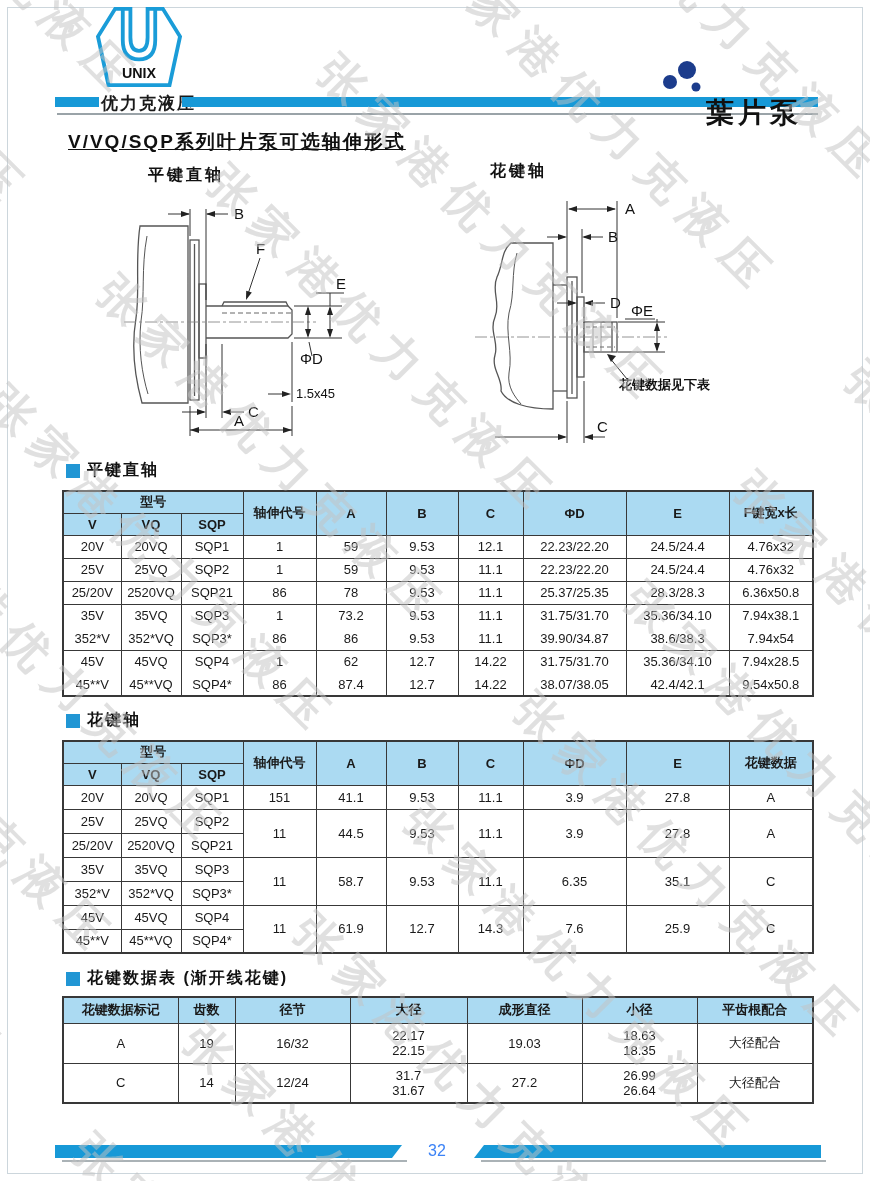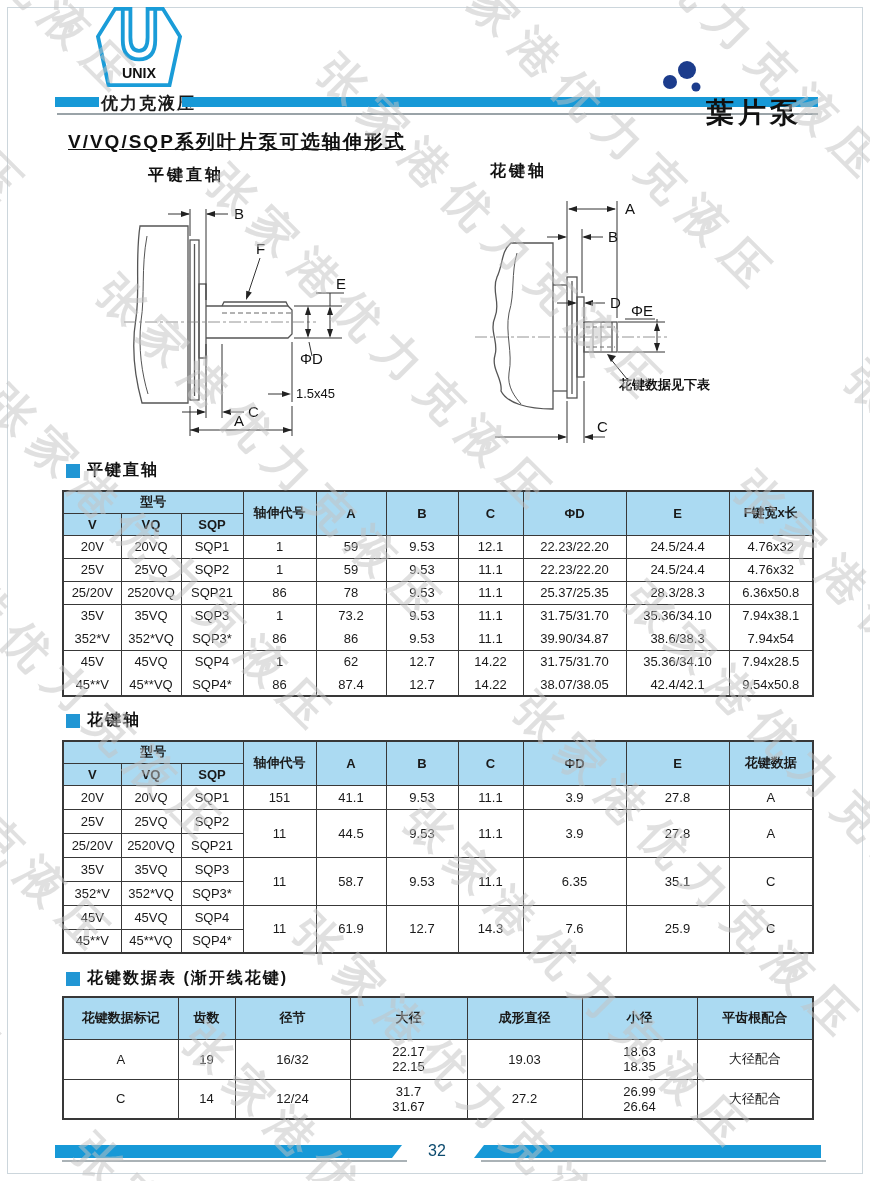--- a/index.html
+++ b/index.html
@@ -32,33 +32,33 @@
   .section-heading { display:flex; align-items:center; gap:7px; }
   .section-heading .sq { width:14px; height:14px; background:#2196d4; }
   .section-heading .txt { font-size:16px; font-weight:bold; color:#111; letter-spacing:2px; }
 
   table.data-table { border-collapse:collapse; table-layout:fixed; border:2px solid #383838; }
   table.data-table th { background:#abdaf2; border:1px solid #383838; font-size:13px; font-weight:bold; color:#1a1a1a; text-align:center; }
   table.data-table td { border:1px solid #383838; font-size:13px; color:#1a1a1a; text-align:center; white-space:pre-line; }
   table.data-table thead tr { height:22px;margin-top:22px; }
   #flat-key-table tbody tr { height:23px; }
   #spline-table tbody tr { height:24px; }
-  #spline-data-table thead tr { height:42px; }
+  #spline-data-table thead tr { height:26px; }
   #spline-data-table tbody tr { height:40px; }
   tr.pair-top td { border-bottom:none; }
   tr.pair-bottom td { border-top:none; }
 
   
   .footer-bar { position:absolute; top:1145px; height:13px; background:#1799d7; z-index:2; }
   .footer-bar.left { left:55px; width:347px; clip-path:polygon(0 0, 100% 0, calc(100% - 10px) 100%, 0 100%); }
   .footer-bar.right { left:474px; width:347px; clip-path:polygon(10px 0, 100% 0, 100% 100%, 0 100%); }
   .footer-shadow { position:absolute; top:1160px; height:2px; background:#aab2b6; z-index:2; }
   .footer-shadow.left { left:62px; width:345px; }
   .footer-shadow.right { left:481px; width:345px; }
-  .page-number { left:404px; top:1142px; width:66px; text-align:center; font-size:16px; color:#0c4a6e; }
+  .page-number { left:404px; top:1142px; width:66px; text-align:center; font-size:16px; color:#3b82f6; }
 
   svg text { font-family:"Liberation Sans", sans-serif; }
 </style>
 </head>
 <body>
 
 <div class="page">
   <div class="frame"></div>
 
   <div class="watermark">

